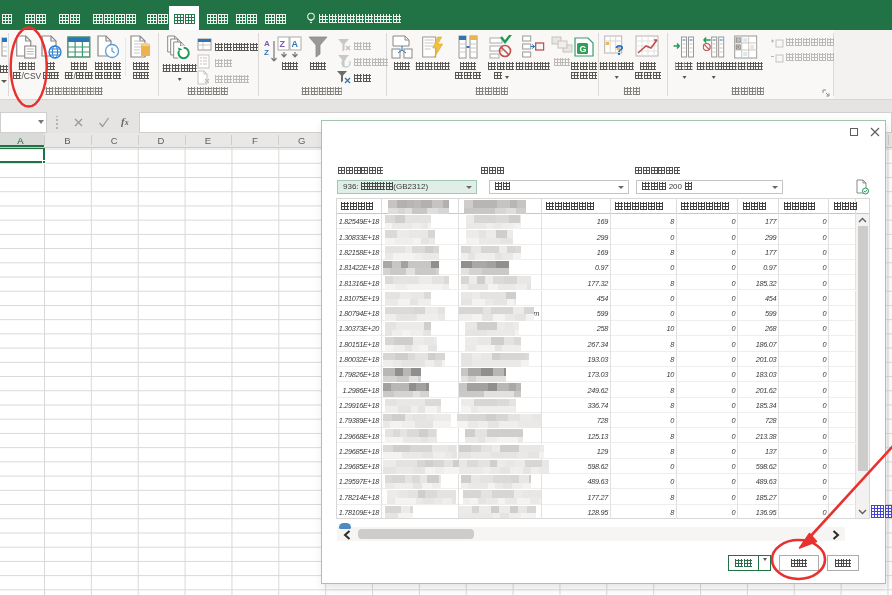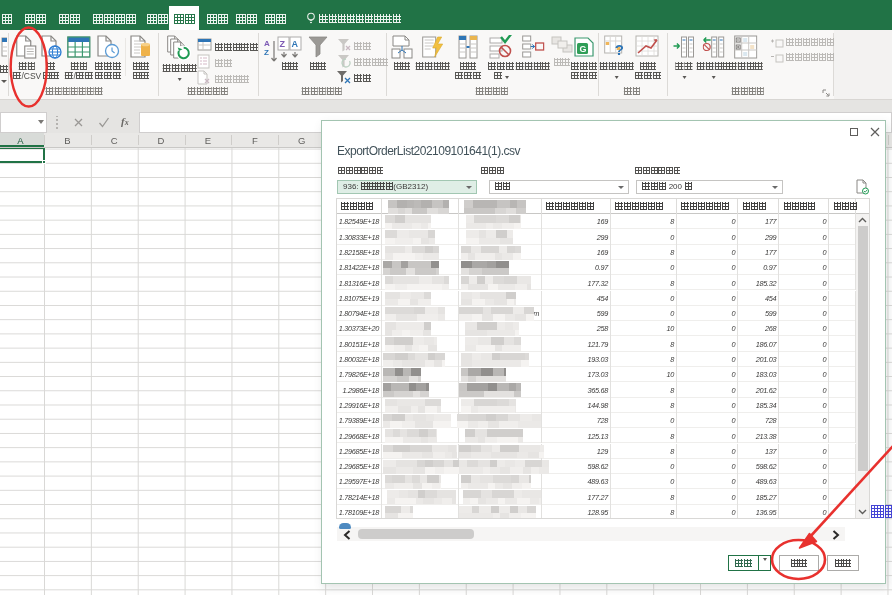--- a/index.html
+++ b/index.html
@@ -312,21 +312,20 @@
     <div class="ch" style="left:817.2px;color:#5f5e5c">R</div>
     <div class="ct" style="left:840.7px"></div>
     <div class="ch" style="left:864.1px;color:#5f5e5c">S</div>
     <div class="ct" style="left:887.5px"></div>
   </div>
 <div class="ab" id="dlg">
     <div class="ab" style="left:528px;top:7px;width:8px;height:8px;border:1.2px solid #5f5e5c"></div>
     <svg class="ab" style="left:548px;top:6px" width="10" height="10" viewBox="0 0 10 10">
       <path d="M1 1l8 8M9 1l-8 8" stroke="#5f5e5c" stroke-width="1.2"></path>
     </svg>
-    <div class="ab" style="left:15px;top:23px;font-size:12px;letter-spacing:-.5px;color:#42525a">ExportOrderList202109101641(1).csv</div>
     <div class="lbl" style="left:16px;top:45px"><i class="k"></i><i class="k"></i><i class="k"></i><i class="k"></i><i class="k"></i><i class="k"></i></div>
     <div class="lbl" style="left:159px;top:45px"><i class="k"></i><i class="k"></i><i class="k"></i></div>
     <div class="lbl" style="left:313px;top:45px"><i class="k"></i><i class="k"></i><i class="k"></i><i class="k"></i><i class="k"></i><i class="k"></i></div>
     <div class="dd" style="left:15px;top:59px;width:140px;background:#dfeee6;border-color:#a2c7b2">936: <i class="k"></i><i class="k"></i><i class="k"></i><i class="k"></i>(GB2312)<span class="ar"></span></div>
     <div class="dd" style="left:166.5px;top:59px;width:140px"><i class="k"></i><i class="k"></i><span class="ar"></span></div>
     <div class="dd" style="left:314px;top:59px;width:147px"><i class="k"></i><i class="k"></i><i class="k"></i> 200 <i class="k"></i><span class="ar"></span></div>
     <svg class="ab" style="left:534px;top:58px" width="13" height="16" viewBox="0 0 13 16">
       <path d="M1 1h6l3 3v10h-9z" fill="#fff" stroke="#8a8885" stroke-width="1"></path>
       <path d="M7 1v3h3" fill="none" stroke="#8a8885" stroke-width="1"></path>
       <circle cx="9.5" cy="12" r="3" fill="#fff" stroke="#1f9a53" stroke-width="1"></circle>
@@ -760,21 +759,21 @@
             <i style="flex:0 0 11px;background:#ebe9e7"></i>
             <i style="flex:0 0 9px;background:#ebe9e7"></i>
             <i style="flex:0 0 8px;background:#f5f3f1"></i>
           </div>
         </div>
       </div>
       <div class="trow" style="top:137.4px;width:532px">
         <div class="cell" style="left:0;width:45px">1.80151E+18</div>
         <div class="cell" style="left:45px;width:76.5px"></div>
         <div class="cell" style="left:121.5px;width:83.5px"></div>
-        <div class="cell" style="left:205px;width:69px">121.79</div>
+        <div class="cell" style="left:205px;width:69px">267.34</div>
         <div class="cell" style="left:274px;width:66px">8</div>
         <div class="cell" style="left:340px;width:61.30000000000001px">0</div>
         <div class="cell" style="left:401.3px;width:40.89999999999998px">186.07</div>
         <div class="cell" style="left:442.2px;width:50.0px">0</div>
         <div class="cell" style="left:492.2px;width:26.80000000000001px"></div>
         <div class="mz" style="left:48px;top:1px;width:52px;height:14px">
           <div style="height:54%;display:flex;overflow:hidden">
             <i style="flex:0 0 9px;background:#d8d6d4"></i>
             <i style="flex:0 0 12px;background:#d0cecc"></i>
             <i style="flex:0 0 7px;background:#d0cecc"></i>
@@ -902,21 +901,21 @@
             <i style="flex:0 0 7px;background:#e3e1df"></i>
             <i style="flex:0 0 9px;background:#e3e1df"></i>
             <i style="flex:0 0 11px;background:#e3e1df"></i>
           </div>
         </div>
       </div>
       <div class="trow" style="top:183.3px;width:532px">
         <div class="cell" style="left:0;width:45px">1.2986E+18</div>
         <div class="cell" style="left:45px;width:76.5px"></div>
         <div class="cell" style="left:121.5px;width:83.5px"></div>
-        <div class="cell" style="left:205px;width:69px">365.68</div>
+        <div class="cell" style="left:205px;width:69px">249.62</div>
         <div class="cell" style="left:274px;width:66px">8</div>
         <div class="cell" style="left:340px;width:61.30000000000001px">0</div>
         <div class="cell" style="left:401.3px;width:40.89999999999998px">201.62</div>
         <div class="cell" style="left:442.2px;width:50.0px">0</div>
         <div class="cell" style="left:492.2px;width:26.80000000000001px"></div>
         <div class="mz" style="left:46px;top:1px;width:46px;height:14px">
           <div style="height:54%;display:flex;overflow:hidden">
             <i style="flex:0 0 8px;background:#a3a19f"></i>
             <i style="flex:0 0 9px;background:#b9b7b5"></i>
             <i style="flex:0 0 9px;background:#b9b7b5"></i>
@@ -949,21 +948,21 @@
             <i style="flex:0 0 12px;background:#e3e1df"></i>
             <i style="flex:0 0 8px;background:#e3e1df"></i>
             <i style="flex:0 0 12px;background:#cbc9c7"></i>
           </div>
         </div>
       </div>
       <div class="trow" style="top:198.6px;width:532px">
         <div class="cell" style="left:0;width:45px">1.29916E+18</div>
         <div class="cell" style="left:45px;width:76.5px"></div>
         <div class="cell" style="left:121.5px;width:83.5px"></div>
-        <div class="cell" style="left:205px;width:69px">144.98</div>
+        <div class="cell" style="left:205px;width:69px">336.74</div>
         <div class="cell" style="left:274px;width:66px">8</div>
         <div class="cell" style="left:340px;width:61.30000000000001px">0</div>
         <div class="cell" style="left:401.3px;width:40.89999999999998px">185.34</div>
         <div class="cell" style="left:442.2px;width:50.0px">0</div>
         <div class="cell" style="left:492.2px;width:26.80000000000001px"></div>
         <div class="mz" style="left:48px;top:1px;width:56px;height:14px">
           <div style="height:54%;display:flex;overflow:hidden">
             <i style="flex:0 0 12px;background:#e5e3e1"></i>
             <i style="flex:0 0 7px;background:#e9e7e5"></i>
             <i style="flex:0 0 11px;background:#e9e7e5"></i>

